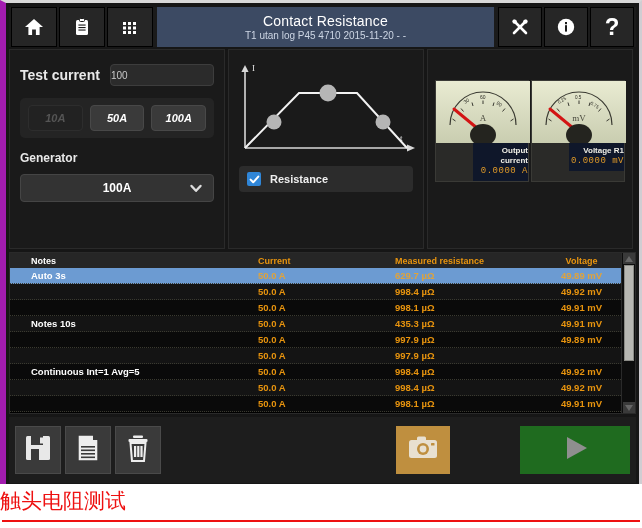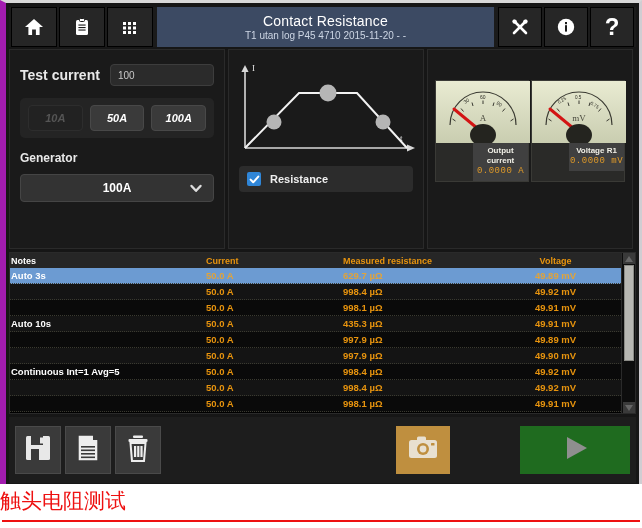--- a/index.html
+++ b/index.html
@@ -54,21 +54,21 @@
   }
   .panel-left { width: 216px; position: relative; padding: 8px 10px; }
   .panel-mid  { width: 196px; position: relative; padding: 8px; }
   .panel-right{ flex: 1; position: relative; padding: 6px; }
 
   .tc-row { display:flex; align-items:center; margin-top: 6px; }
   .tc-label { font-size: 14px; font-weight: bold; color: #e9e9e9; }
   .tc-input {
     margin-left: 10px; flex: 1; height: 22px; background: #2b2b2b;
     border: 1px solid #3d3d3d; border-radius: 4px; color: #c9c9c9;
-    font-size: 10px; display:flex; align-items:center; padding-left: 7px;
+    font-size: 10px; display:flex; align-items:center; 
   }
   .seg-wrap {
     margin-top: 12px; background: #242424; border-radius: 5px;
     padding: 7px 8px; display: flex; gap: 7px; font-style: italic;
   }
   .seg {
     flex: 1; height: 26px; border-radius: 4px; background: #3a3a3a;
     border: 1px solid #484848; color: #fff; font-size: 11px; font-weight: bold;
     display: flex; align-items: center; justify-content: center;
   }
@@ -90,21 +90,21 @@
   .cbx {
     width: 14px; height: 14px; background: #2f86d8; border-radius: 2px;
     display: flex; align-items: center; justify-content: center;
   }
   .cont-label { margin-left: 9px; font-size: 11px; font-weight: bold; color: #efefef; }
 
   
   .gauges { display: flex; gap: 2px; margin-top: 24px; justify-content:center; }
   .gauge { width: 94px; background: #2a2a28; border: 1px solid #3a3a36; }
   .gauge .face { height: 62px; display: block; }
-  .gauge .foot { background: #404040; text-align: center; padding: 3px 0 4px; margin-left: 37px; }
+  .gauge .foot { background: #0f172a; text-align: right; padding: 3px 0 4px; margin-left: 37px; }
   .gauge .glabel { font-size: 8px; font-weight: bold; color: #f0efe6; line-height: 10px; }
   .gauge .gval {
     font-size: 9px; color: #e09a28; font-family: "Liberation Mono", monospace;
     line-height: 11px; letter-spacing: .5px;
   }
 
   
   .tablewrap {
     position: absolute; left: 3px; top: 249px; right: 3px; height: 162px;
     background: #000; border: 1px solid #2a2a2a; display: flex;
@@ -114,21 +114,21 @@
     display: flex; height: 15px; background: #262626; align-items: center;
     color: #ffffff; font-size: 9px; font-weight: bold;
   }
   .trow {
     display: flex; height: 16px; align-items: center; font-size: 9.5px; font-weight: bold;
     border-bottom: 1px dotted #3a3a30;
   }
   .trow.odd  { background: #0a0a0a; }
   .trow.even { background: #141414; }
   .trow.sel  { background: #6c9bd2; }
-  .c-notes { width: 196px; padding-left: 1px; color: #ffffff; overflow: hidden; white-space: nowrap; }
+  .c-notes { width: 248px; padding-left: 21px; color: #ffffff; overflow: hidden; white-space: nowrap; }
   .c-cur   { width: 137px; color: #e8940e; }
   .c-res   { width: 147px; color: #e8940e; }
   .c-vol   { flex: 1; color: #e8940e; text-align: center; }
   .trow.sel .c-cur, .trow.sel .c-res, .trow.sel .c-vol { color: #e0a33b; }
   .scroll {
     width: 14px; background: #0d0d0d; border-left: 1px solid #2a2a2a;
     display: flex; flex-direction: column; align-items: center;
   }
   .sc-arrow { width: 12px; height: 11px; display:flex; align-items:center; justify-content:center; background:#3a3a3a; }
   .sc-thumb { width: 10px; flex: 0 0 96px; background: #b7b7b2; margin: 1px 0; border: 1px solid #8b8b86; }
@@ -385,36 +385,35 @@
               <div class="c-res">998.4 µΩ</div>
               <div class="c-vol">49.92 mV</div>
             </div>
             <div class="trow odd">
               <div class="c-notes"></div>
               <div class="c-cur">50.0 A</div>
               <div class="c-res">998.1 µΩ</div>
               <div class="c-vol">49.91 mV</div>
             </div>
             <div class="trow even">
-              <div class="c-notes">Auto 10s</div>
+              <div class="c-notes">Notes 10s</div>
               <div class="c-cur">50.0 A</div>
               <div class="c-res">435.3 µΩ</div>
               <div class="c-vol">49.91 mV</div>
             </div>
             <div class="trow odd">
               <div class="c-notes"></div>
               <div class="c-cur">50.0 A</div>
               <div class="c-res">997.9 µΩ</div>
               <div class="c-vol">49.89 mV</div>
             </div>
             <div class="trow even">
               <div class="c-notes"></div>
               <div class="c-cur">50.0 A</div>
               <div class="c-res">997.9 µΩ</div>
-              <div class="c-vol">49.90 mV</div>
             </div>
             <div class="trow odd">
               <div class="c-notes">Continuous Int=1 Avg=5</div>
               <div class="c-cur">50.0 A</div>
               <div class="c-res">998.4 µΩ</div>
               <div class="c-vol">49.92 mV</div>
             </div>
             <div class="trow even">
               <div class="c-notes"></div>
               <div class="c-cur">50.0 A</div>

